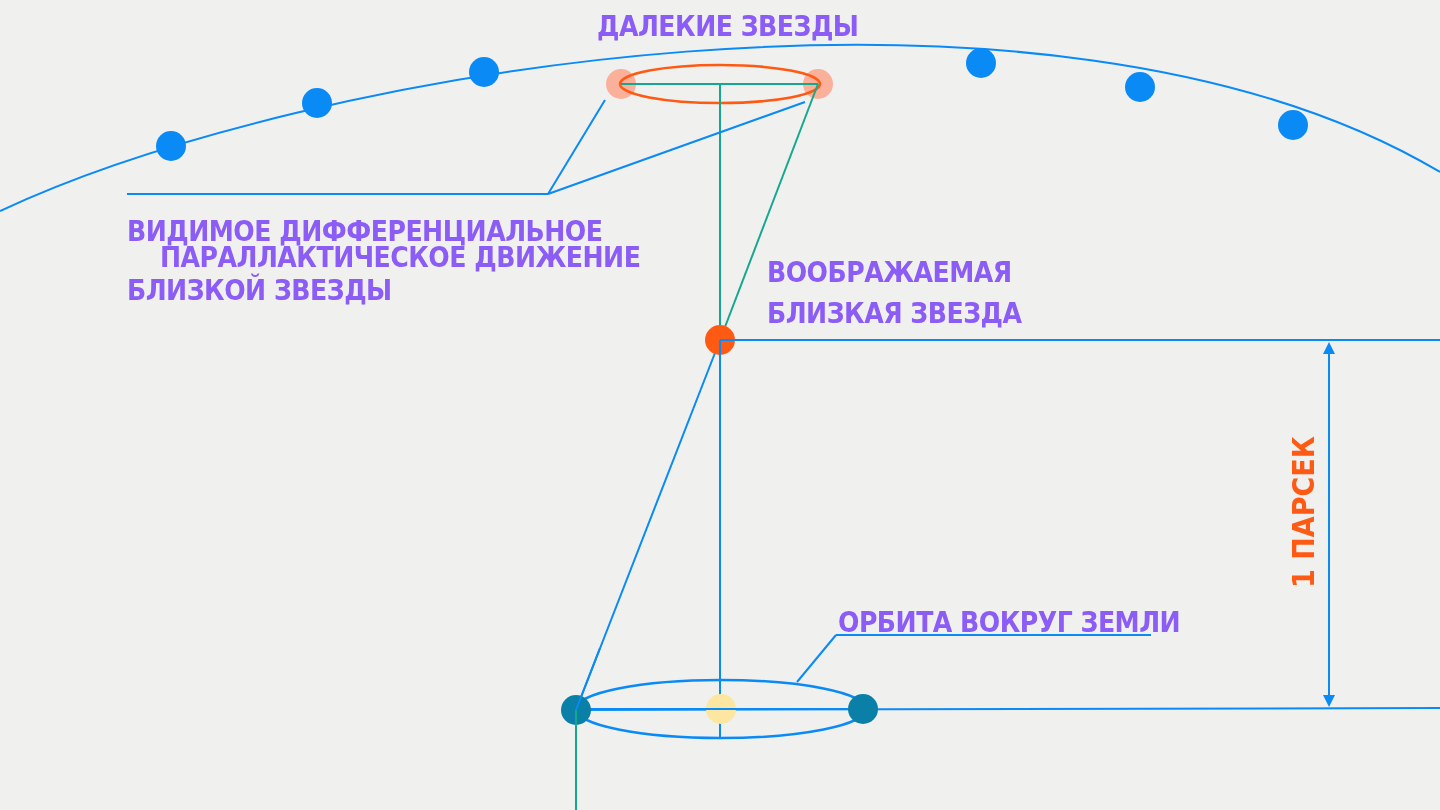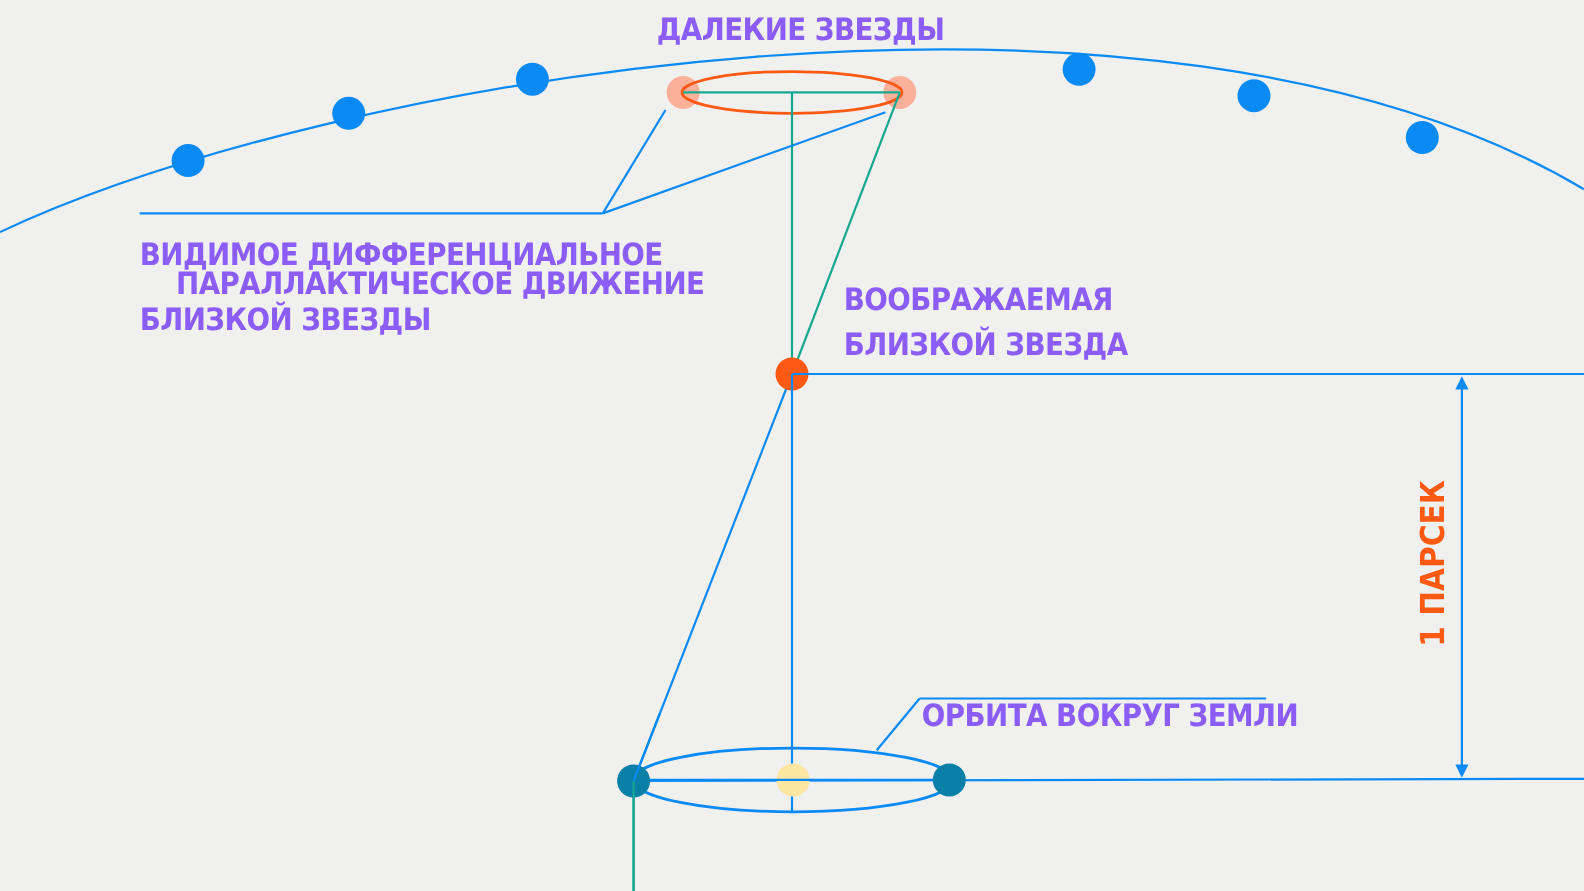--- a/index.html
+++ b/index.html
@@ -76,17 +76,17 @@
   <line x1="720" y1="340" x2="1440" y2="340" stroke="#0a8af5" stroke-width="2"></line>
 </svg>
 
 <div class="lbl" style="left:597px; top:6px;">ДАЛЕКИЕ ЗВЕЗДЫ</div>
 
 <div class="lbl" style="left:127px; top:196px;margin-top:15px;">ВИДИМОЕ ДИФФЕРЕНЦИАЛЬНОЕ</div>
 <div class="lbl" style="left:127px; top:237px;margin-left:33px;">ПАРАЛЛАКТИЧЕСКОЕ ДВИЖЕНИЕ</div>
 <div class="lbl" style="left:127px; top:270px;">БЛИЗКОЙ ЗВЕЗДЫ</div>
 
 <div class="lbl" style="left:767px; top:252px;text-align:right;">ВООБРАЖАЕМАЯ</div>
-<div class="lbl" style="left:767px; top:293px;">БЛИЗКОЙ ЗВЕЗДА</div>
+<div class="lbl" style="left:767px; top:293px;">БЛИЗКАЯ ЗВЕЗДА</div>
 
-<div class="lbl" style="left:838px; top:630px;text-align:center;">ОРБИТА ВОКРУГ ЗЕМЛИ</div>
+<div class="lbl" style="left:838px; top:602px;text-align:center;">ОРБИТА ВОКРУГ ЗЕМЛИ</div>
 
 <div class="parsec" style="left:1286px; top:588px;">1 ПАРСЕК</div>
 
 </body></html>

